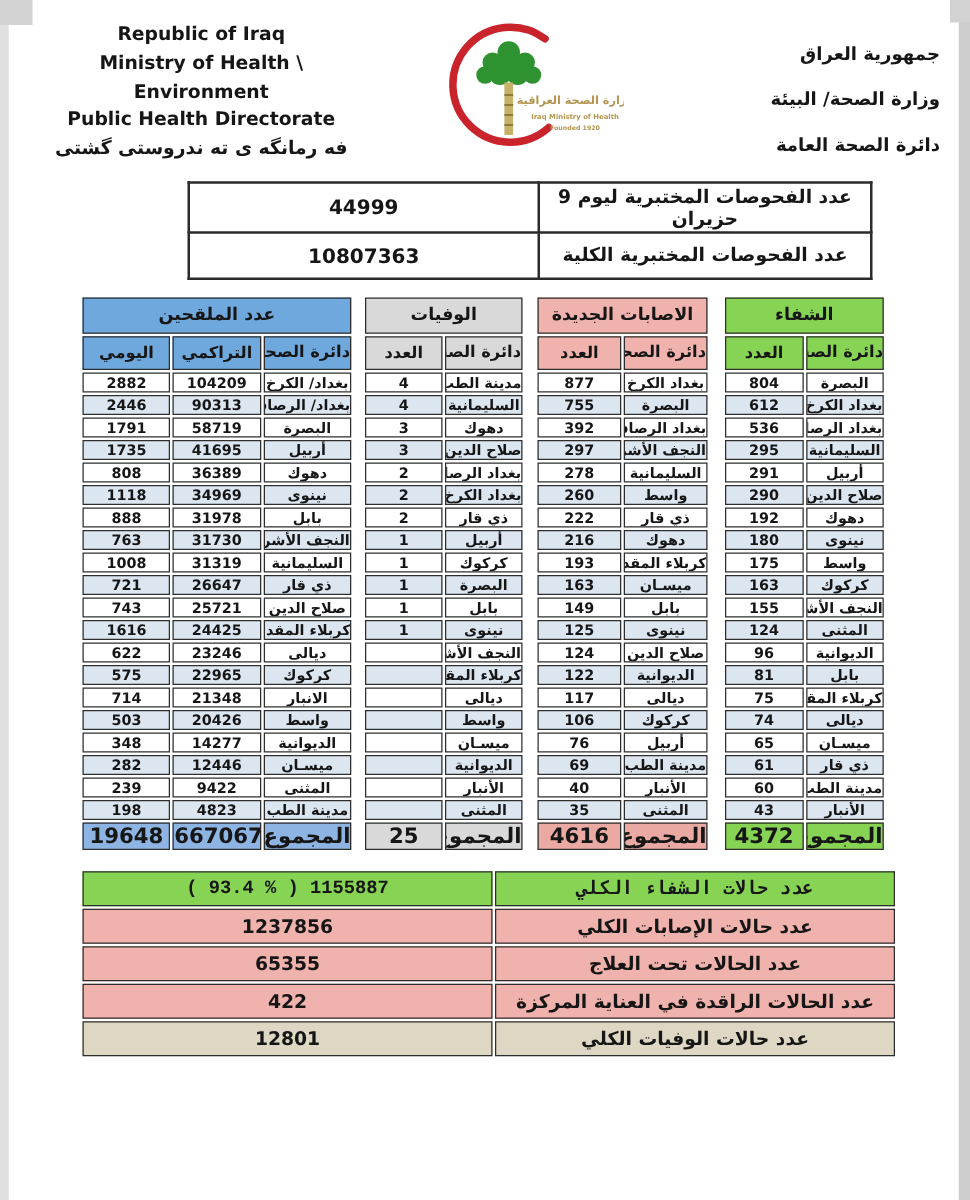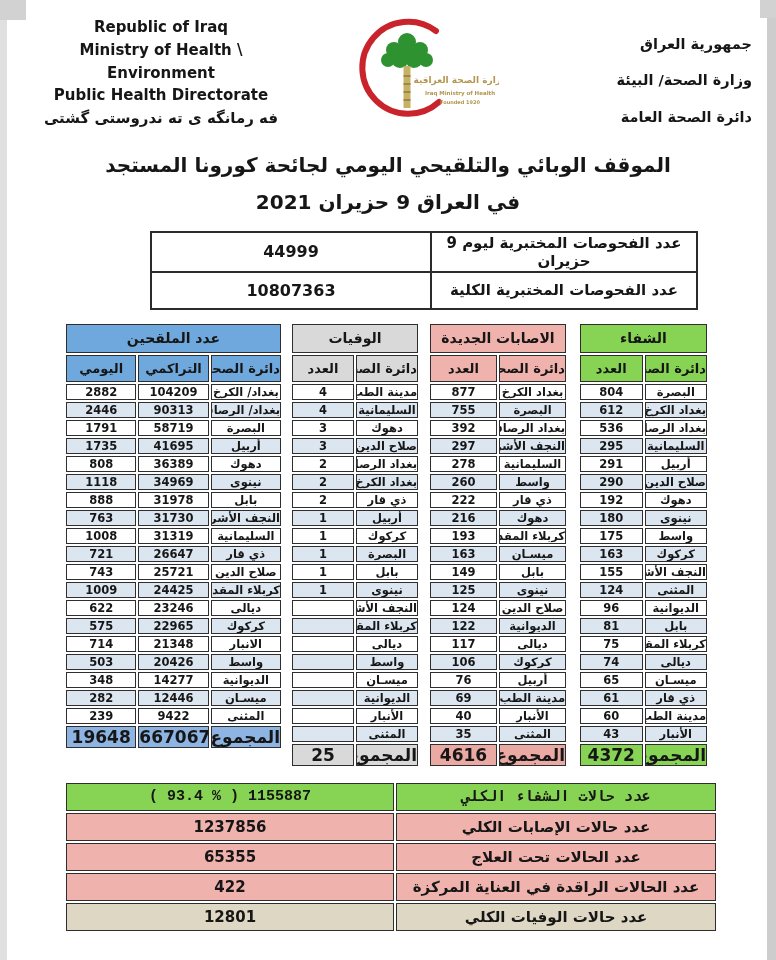--- a/index.html
+++ b/index.html
@@ -111,24 +111,20 @@
       </g>
     </svg>
 
     <div class="arb" dir="rtl">
       <p>جمهورية العراق</p>
       <p>وزارة الصحة/ البيئة</p>
       <p>دائرة الصحة العامة</p>
     </div>
   </div>
 
-  <div class="title" dir="rtl">
-    <p>الموقف الوبائي والتلقيحي اليومي لجائحة كورونا المستجد</p>
-    <p>في العراق 9  حزيران 2021</p>
-  </div>
 
   <table class="tests">
     <tbody>
       <tr>
         <td class="tval">44999</td>
         <td class="tlbl" dir="rtl">عدد الفحوصات المختبرية  ليوم 9 حزيران</td>
       </tr>
       <tr>
         <td class="tval">10807363</td>
         <td class="tlbl" dir="rtl">عدد الفحوصات المختبرية الكلية</td>
@@ -199,21 +195,21 @@
               <td class="num c0">721</td>
               <td class="num c1">26647</td>
               <td class="name" dir="rtl">ذي قار</td>
             </tr>
             <tr>
               <td class="num c0">743</td>
               <td class="num c1">25721</td>
               <td class="name" dir="rtl">صلاح الدين</td>
             </tr>
             <tr>
-              <td class="num c0">1009</td>
+              <td class="num c0">1616</td>
               <td class="num c1">24425</td>
               <td class="name" dir="rtl">كربلاء المقدسة</td>
             </tr>
             <tr>
               <td class="num c0">622</td>
               <td class="num c1">23246</td>
               <td class="name" dir="rtl">ديالى</td>
             </tr>
             <tr>
               <td class="num c0">575</td>
@@ -237,20 +233,25 @@
             </tr>
             <tr>
               <td class="num c0">282</td>
               <td class="num c1">12446</td>
               <td class="name" dir="rtl">ميسـان</td>
             </tr>
             <tr>
               <td class="num c0">239</td>
               <td class="num c1">9422</td>
               <td class="name" dir="rtl">المثنى</td>
+            </tr>
+            <tr>
+              <td class="num c0">198</td>
+              <td class="num c1">4823</td>
+              <td class="name" dir="rtl">مدينة الطب</td>
             </tr>
           </tbody>
           <tfoot>
             <tr>
               <td class="num c0">19648</td>
               <td class="num c1">667067</td>
               <td class="name" dir="rtl">المجموع</td>
             </tr>
           </tfoot>
         </table>

